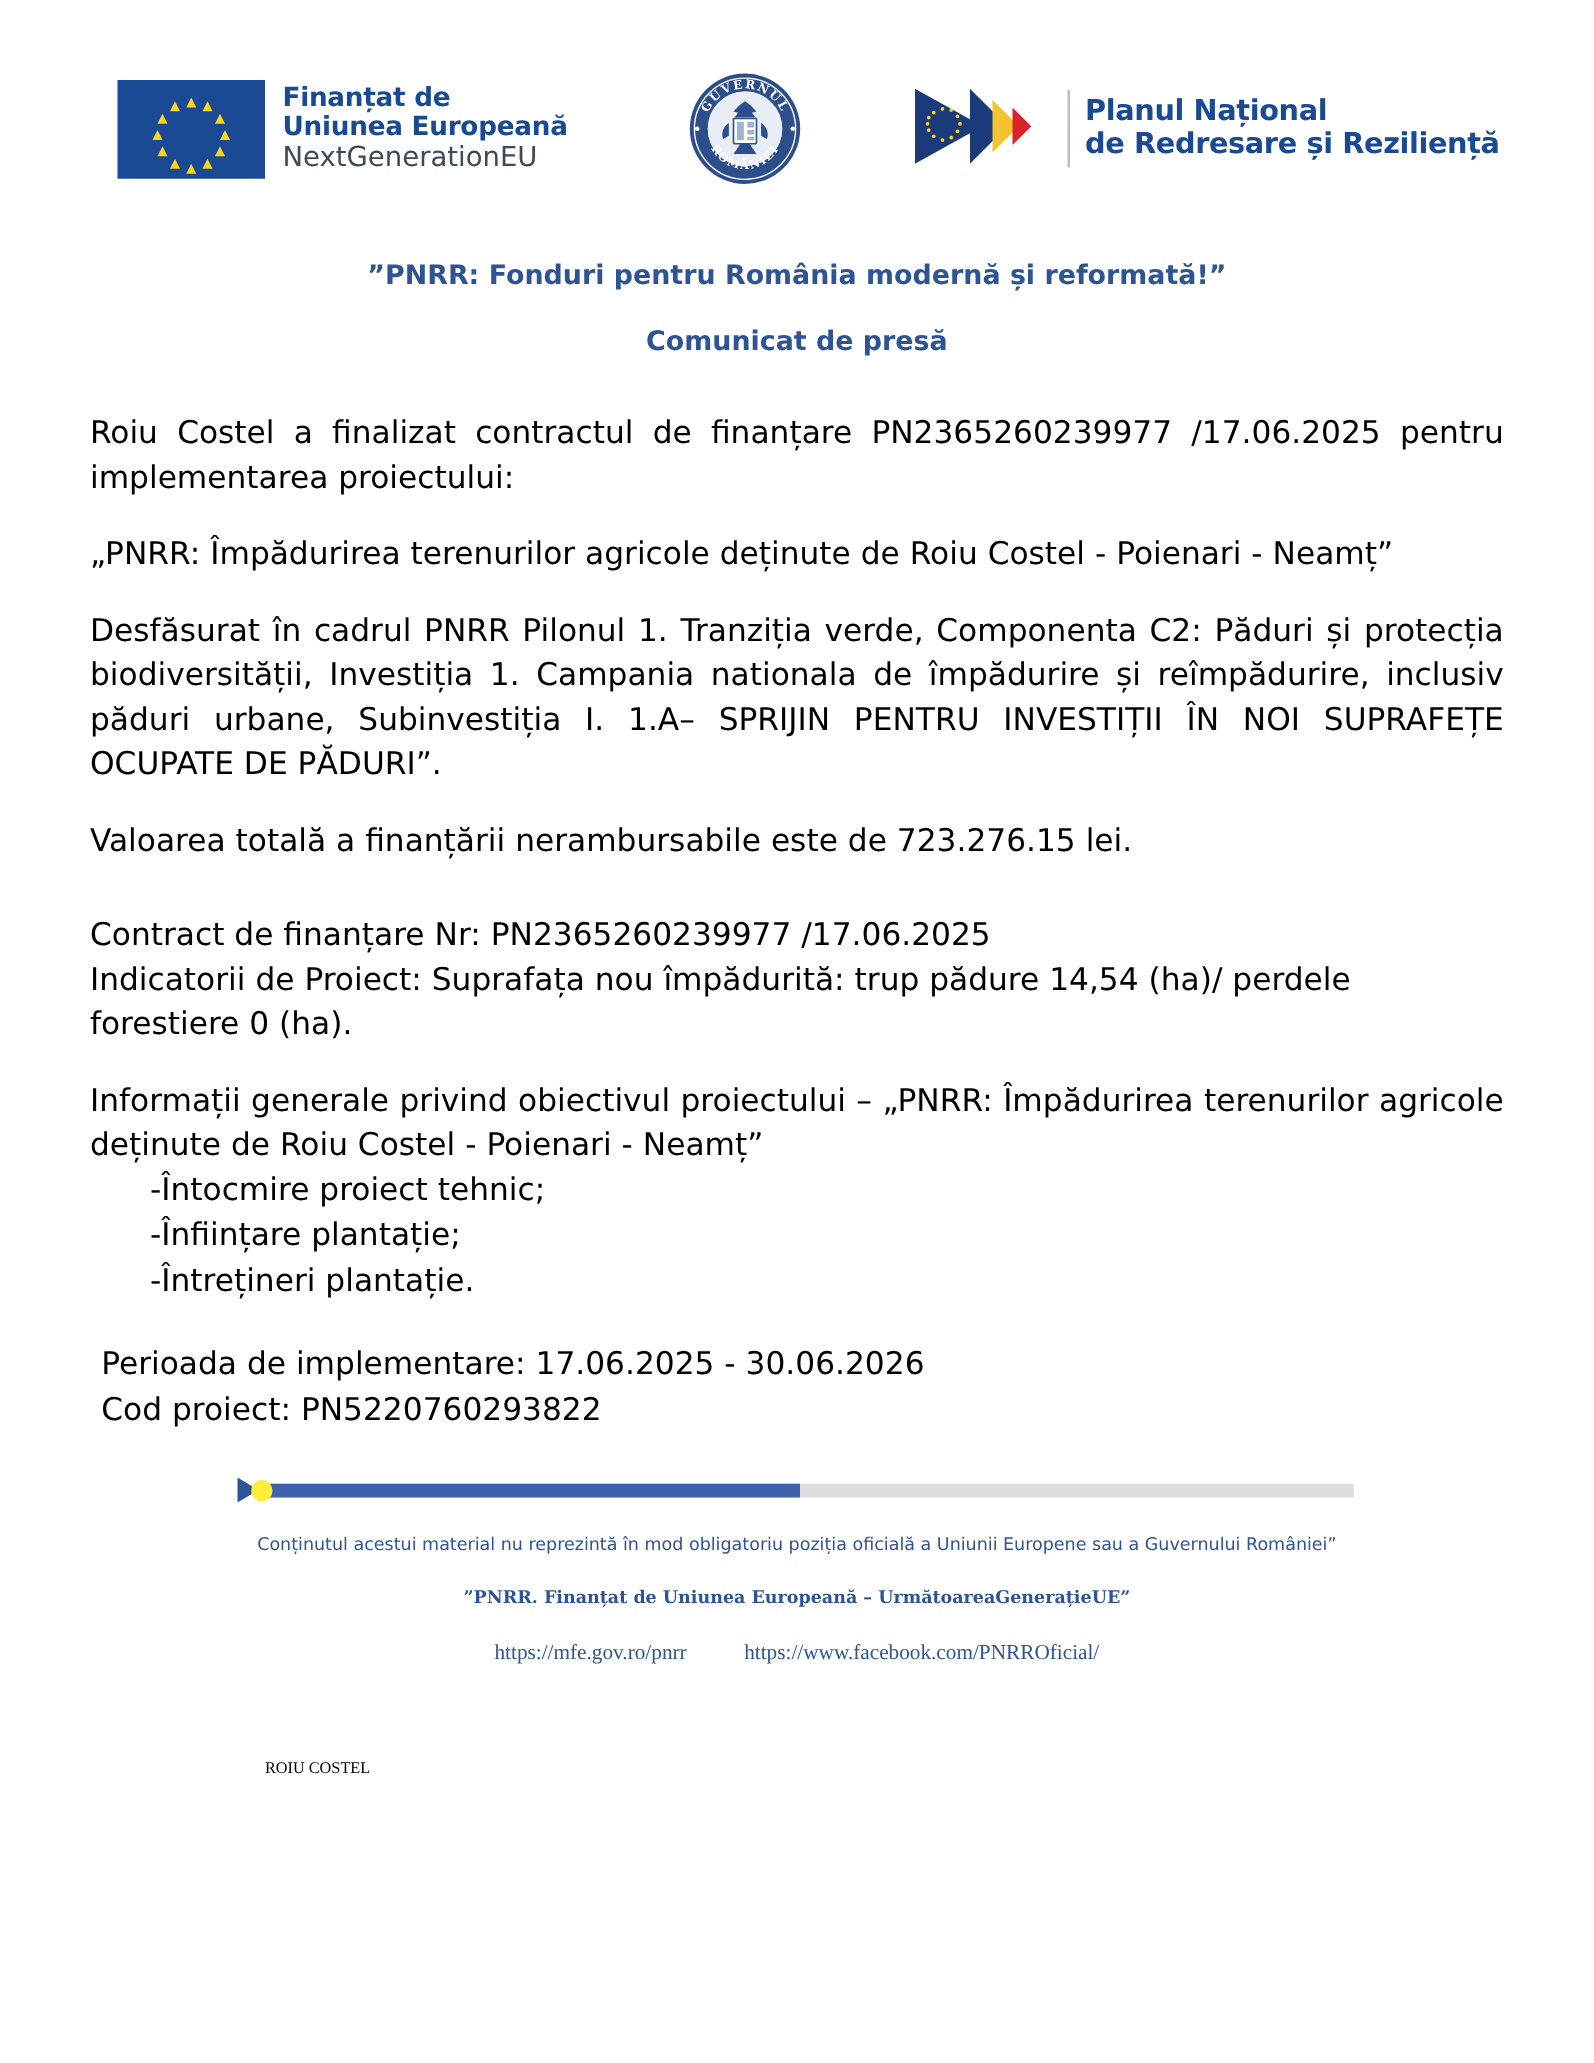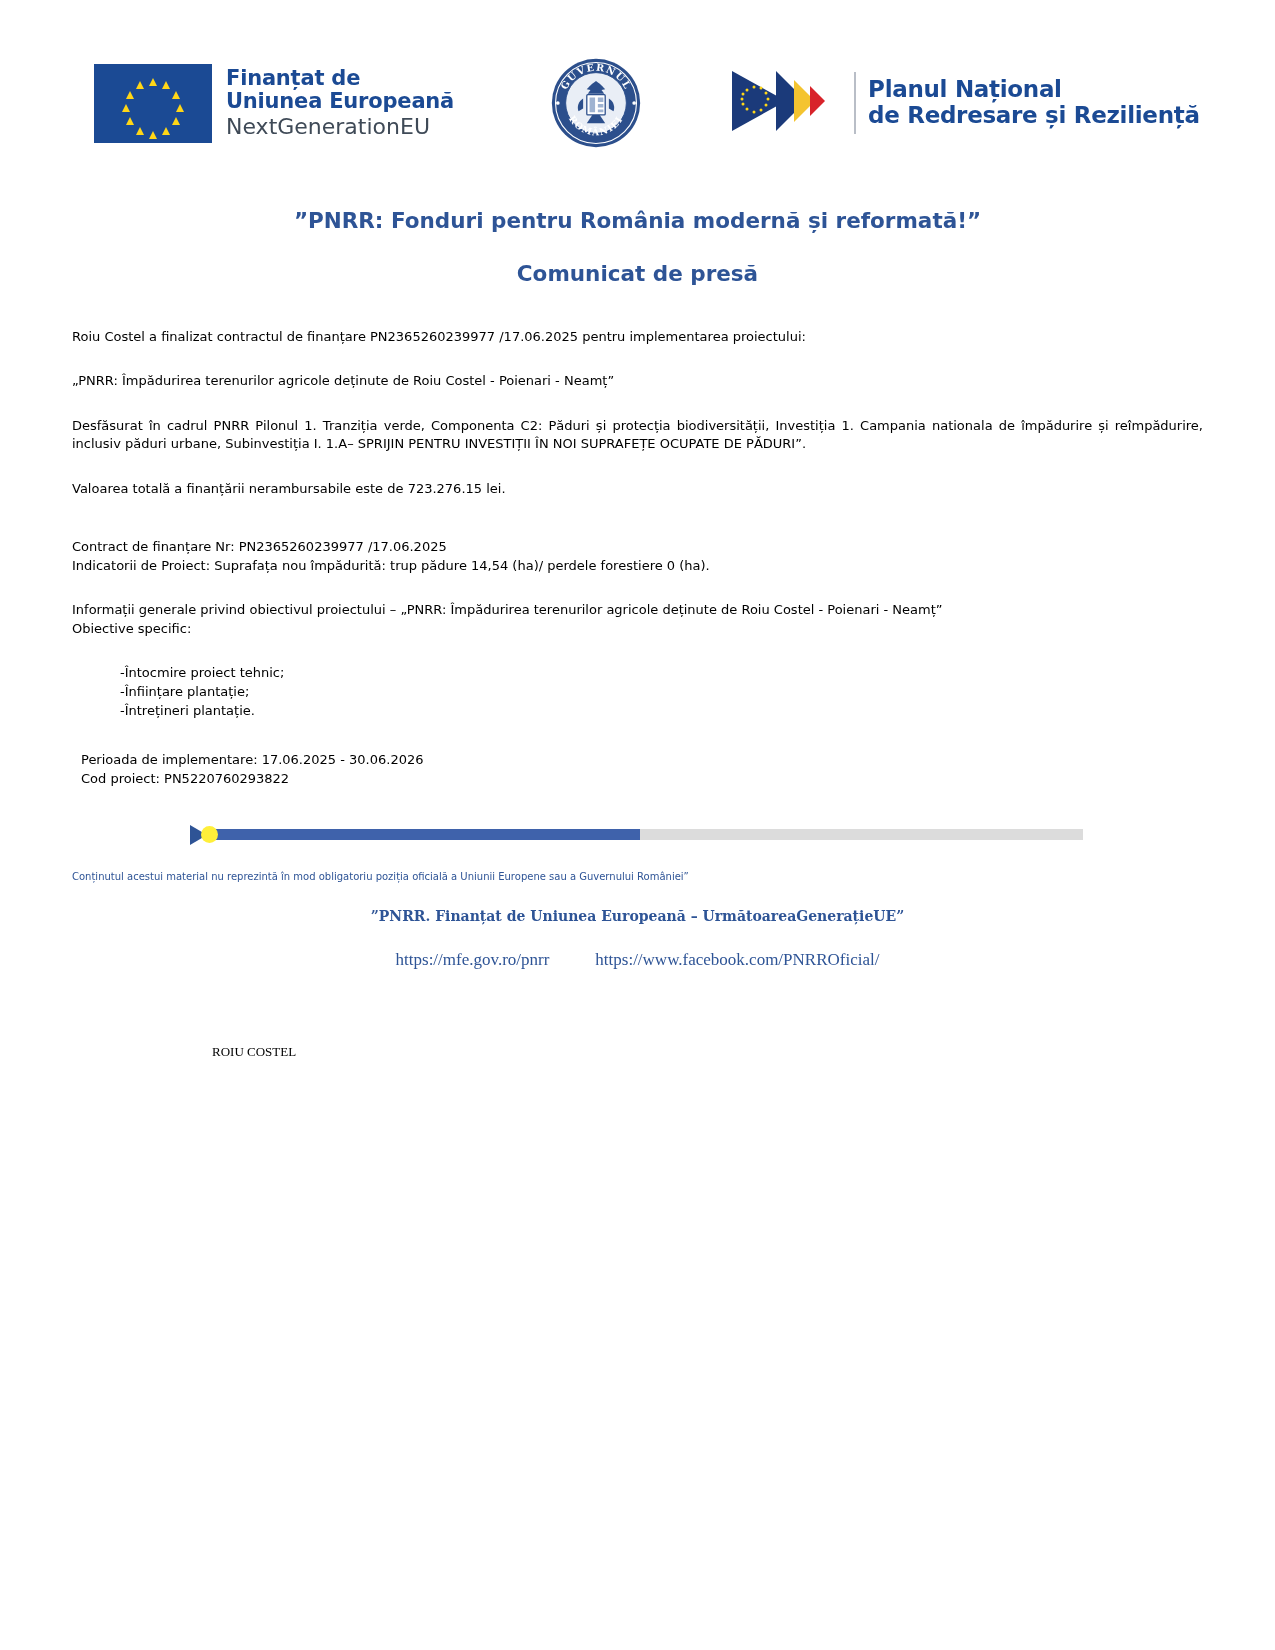--- a/index.html
+++ b/index.html
@@ -115,21 +115,21 @@
     font-weight: bold;
     font-size: 21.5px;
   }
   .title-main { margin-top: 46px; }
   .title-sub  { margin-top: 28px; }
 
   
   .body-block {
     margin-top: 42px;
     font-family: "DejaVu Sans", sans-serif;
-    font-size: 13px;
+    font-size: 25px;
     line-height: 1.42;
     color: #000000;
   }
   p.j {
     text-align: justify;
     margin: 0 0 26px 0;
   }
   p.l {
     text-align: left;
     margin: 0 0 26px 0;
@@ -190,24 +190,24 @@
     position: absolute;
     left: 0;
     top: 0;
     bottom: 0;
     width: 49%;
     background: #3f62ab;
   }
 
   .disclaimer {
     margin-top: 26px;
-    text-align: left;
-    color: #2e5496;
-    font-family: "DejaVu Sans", sans-serif;
-    font-size: 10px;
+    text-align: center;
+    color: #2e5496;
+    font-family: "DejaVu Sans", sans-serif;
+    font-size: 14px;
   }
   .footer-title {
     margin-top: 26px;
     text-align: center;
     color: #2e5496;
     font-family: "DejaVu Serif", serif;
     font-weight: bold;
     font-size: 14px;
   }
   .links {
@@ -330,21 +330,20 @@
     <p class="j">Desfăsurat în cadrul PNRR Pilonul 1. Tranziția verde, Componenta C2: Păduri și protecția biodiversității, Investiția 1. Campania nationala de împădurire și reîmpădurire, inclusiv păduri urbane, Subinvestiția I. 1.A– SPRIJIN PENTRU INVESTIȚII ÎN NOI SUPRAFEȚE OCUPATE DE PĂDURI”.</p>
 
     <p class="l">Valoarea totală a finanțării nerambursabile este de 723.276.15 lei.</p>
 
     <div class="gap-sm"></div>
 
     <p class="l tight">Contract de finanțare Nr: PN2365260239977 /17.06.2025</p>
     <p class="l">Indicatorii de Proiect: Suprafața nou împădurită: trup pădure 14,54 (ha)/ perdele forestiere 0 (ha).</p>
 
     <p class="j tight">Informații generale privind obiectivul proiectului – „PNRR: Împădurirea terenurilor agricole deținute de Roiu Costel - Poienari - Neamț”</p>
-    <p class="l">Obiective specific:</p>
 
     <ul class="objectives">
       <li>-Întocmire proiect tehnic;</li>
       <li>-Înființare plantație;</li>
       <li>-Întrețineri plantație.</li>
     </ul>
 
     <div class="contact-block">
       <div>Perioada de implementare: 17.06.2025 - 30.06.2026</div>
       <div>Cod proiect: PN5220760293822</div>

